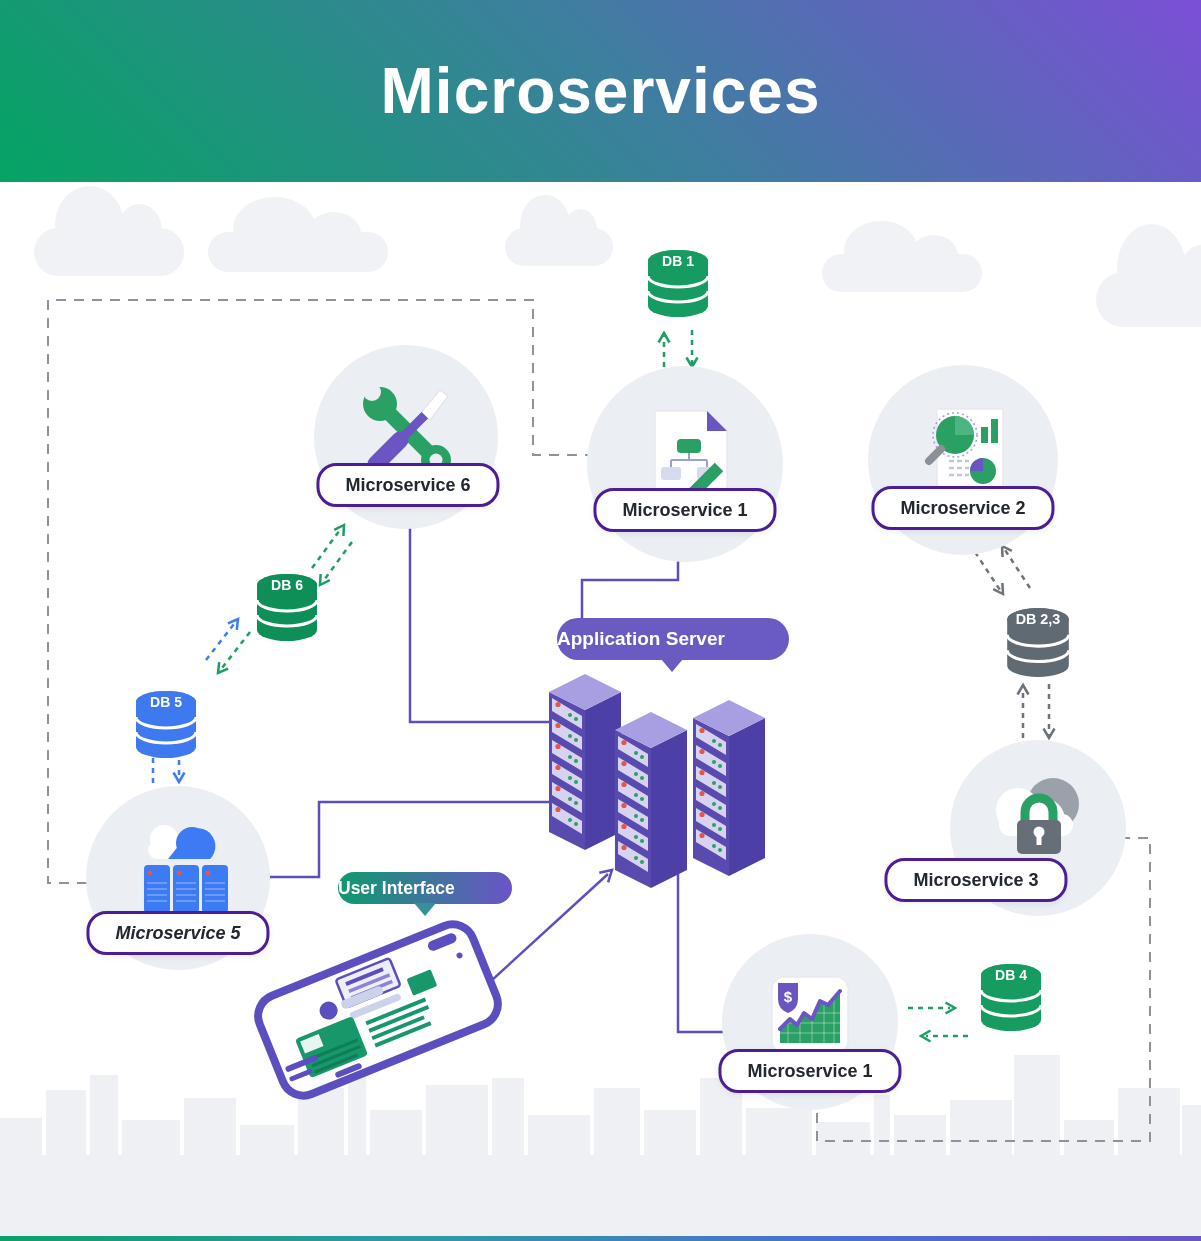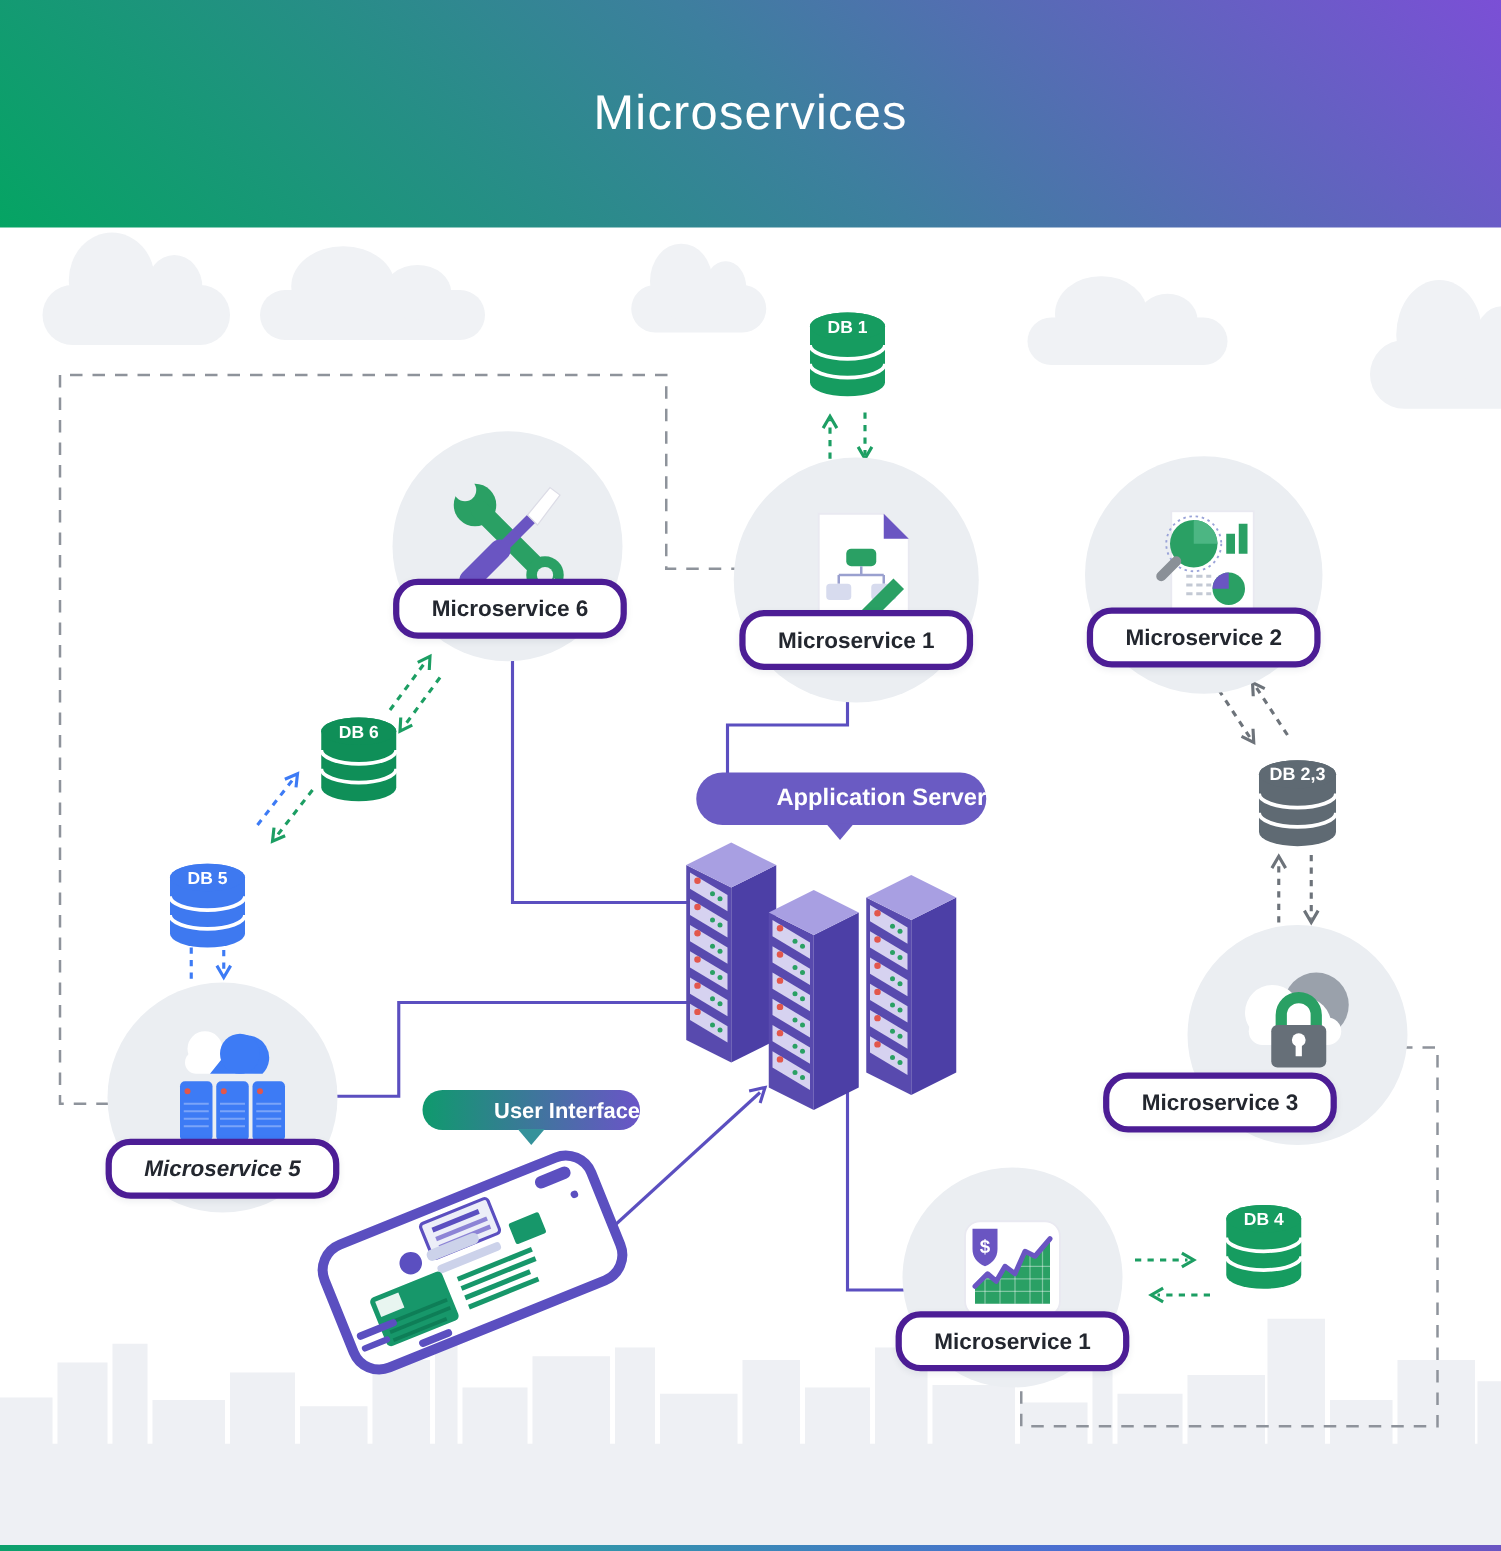--- a/index.html
+++ b/index.html
@@ -2,49 +2,49 @@
 <html><head>
 <meta charset="utf-8">
 <style>
   html,body{margin:0;padding:0;background:#fff;font-family:"Liberation Sans",sans-serif;}
   .stage{position:relative;width:1201px;height:1241px;overflow:hidden;background:#ffffff;}
 
   
   .header{position:absolute;left:0;top:0;width:1201px;height:182px;z-index:5;
     background:linear-gradient(45deg,#05a463 0%,#3d7f9e 52%,#7b4fd6 100%);
     display:flex;align-items:center;justify-content:center;}
-  .header h1{margin:16px;color:#fff;font-size:39px;font-weight:normal;letter-spacing:1px;}
+  .header h1{margin:16px;color:#fff;font-size:64px;font-weight:bold;letter-spacing:1px;}
 
   
   .cloud{position:absolute;background:#f0f2f5;border-radius:999px;z-index:1;}
   .cloud::before,.cloud::after{content:"";position:absolute;background:#f0f2f5;border-radius:50%;}
   .cloud::before{width:46%;height:160%;left:14%;bottom:28%;}
   .cloud::after{width:30%;height:110%;right:15%;bottom:40%;}
 
   
   .skyline{position:absolute;left:0;top:1050px;z-index:1;}
   .connectors{position:absolute;left:0;top:0;z-index:2;}
 
   
   .node-circle{position:absolute;border-radius:50%;background:#ebeef2;z-index:3;
     display:flex;align-items:center;justify-content:center;}
   .pill{position:absolute;transform:translateX(-50%);z-index:4;background:#fff;
-    border:5px solid #4c1d95;border-radius:20px;height:38px;padding:0 26px;
+    border:3px solid #4c1d95;border-radius:20px;height:38px;padding:0 26px;
     display:inline-flex;align-items:center;justify-content:center;
     font-size:18px;font-weight:bold;color:#23272f;white-space:nowrap;
     box-shadow:0 2px 6px rgba(30,40,70,.08);}
 
   
   .db{position:absolute;z-index:3;}
   .db text{fill:#fff;font-weight:bold;font-size:14px;text-anchor:middle;
     font-family:"Liberation Sans",sans-serif;}
 
   
   .bubble{position:absolute;z-index:4;color:#fff;font-weight:bold;
-    display:flex;align-items:center;justify-content:flex-end;}
+    display:flex;align-items:center;justify-content:flex-start;}
   .bubble .tail{position:absolute;bottom:-12px;width:22px;height:13px;
     clip-path:polygon(0 0,100% 0,50% 100%);}
   .bubble-app{left:557px;top:618px;width:232px;height:42px;background:#6a5bc3;
     border-radius:21px;font-size:19px;}
   .bubble-app .tail{left:104px;background:#6a5bc3;}
   .bubble-ui{left:338px;top:872px;width:174px;height:32px;border-radius:24px;
     background:linear-gradient(90deg,#0f9a6d,#6b54c8);font-size:17.5px;}
   .bubble-ui .tail{left:76px;background:#35929b;}
 
   .server-wrap{position:absolute;left:505px;top:648px;z-index:3;}

